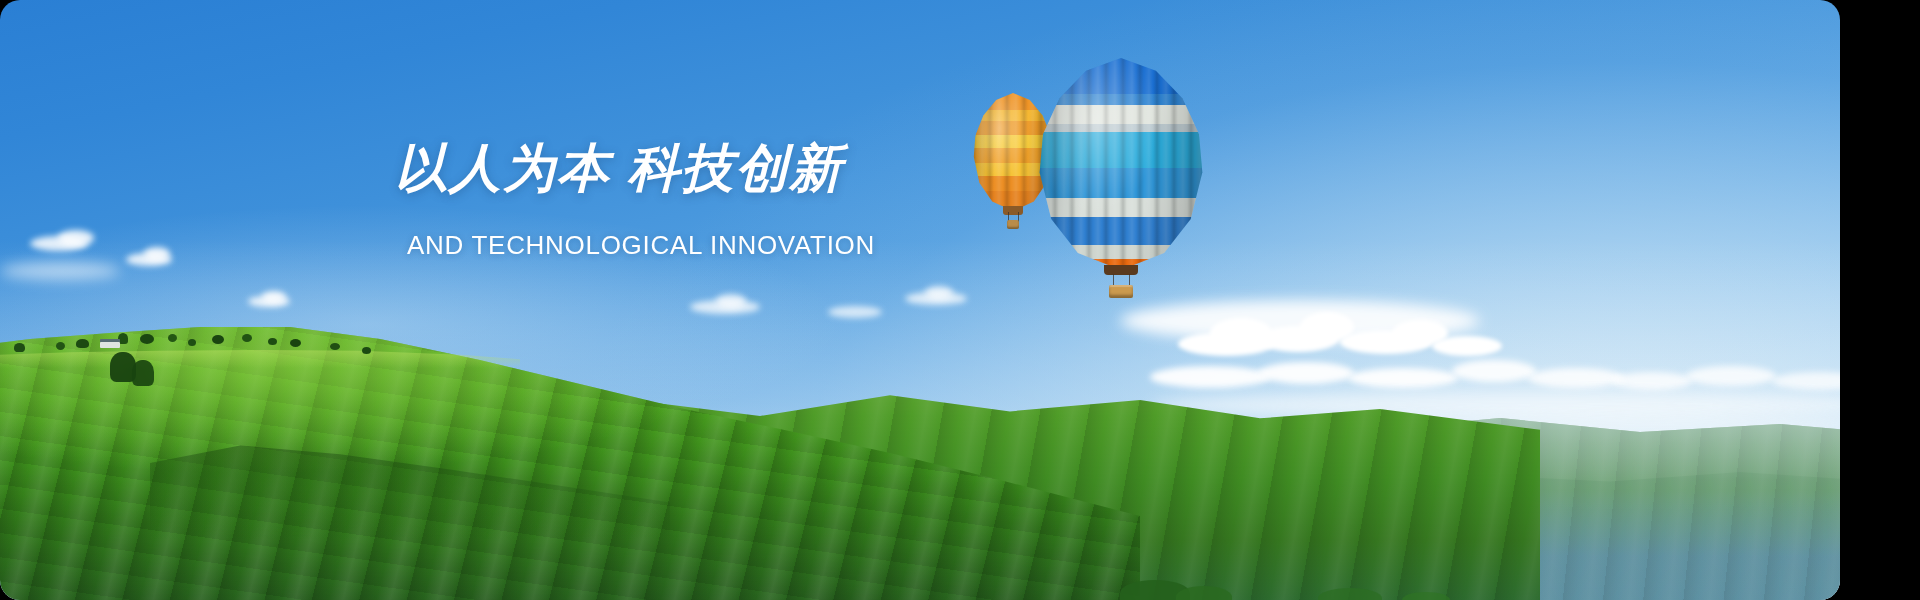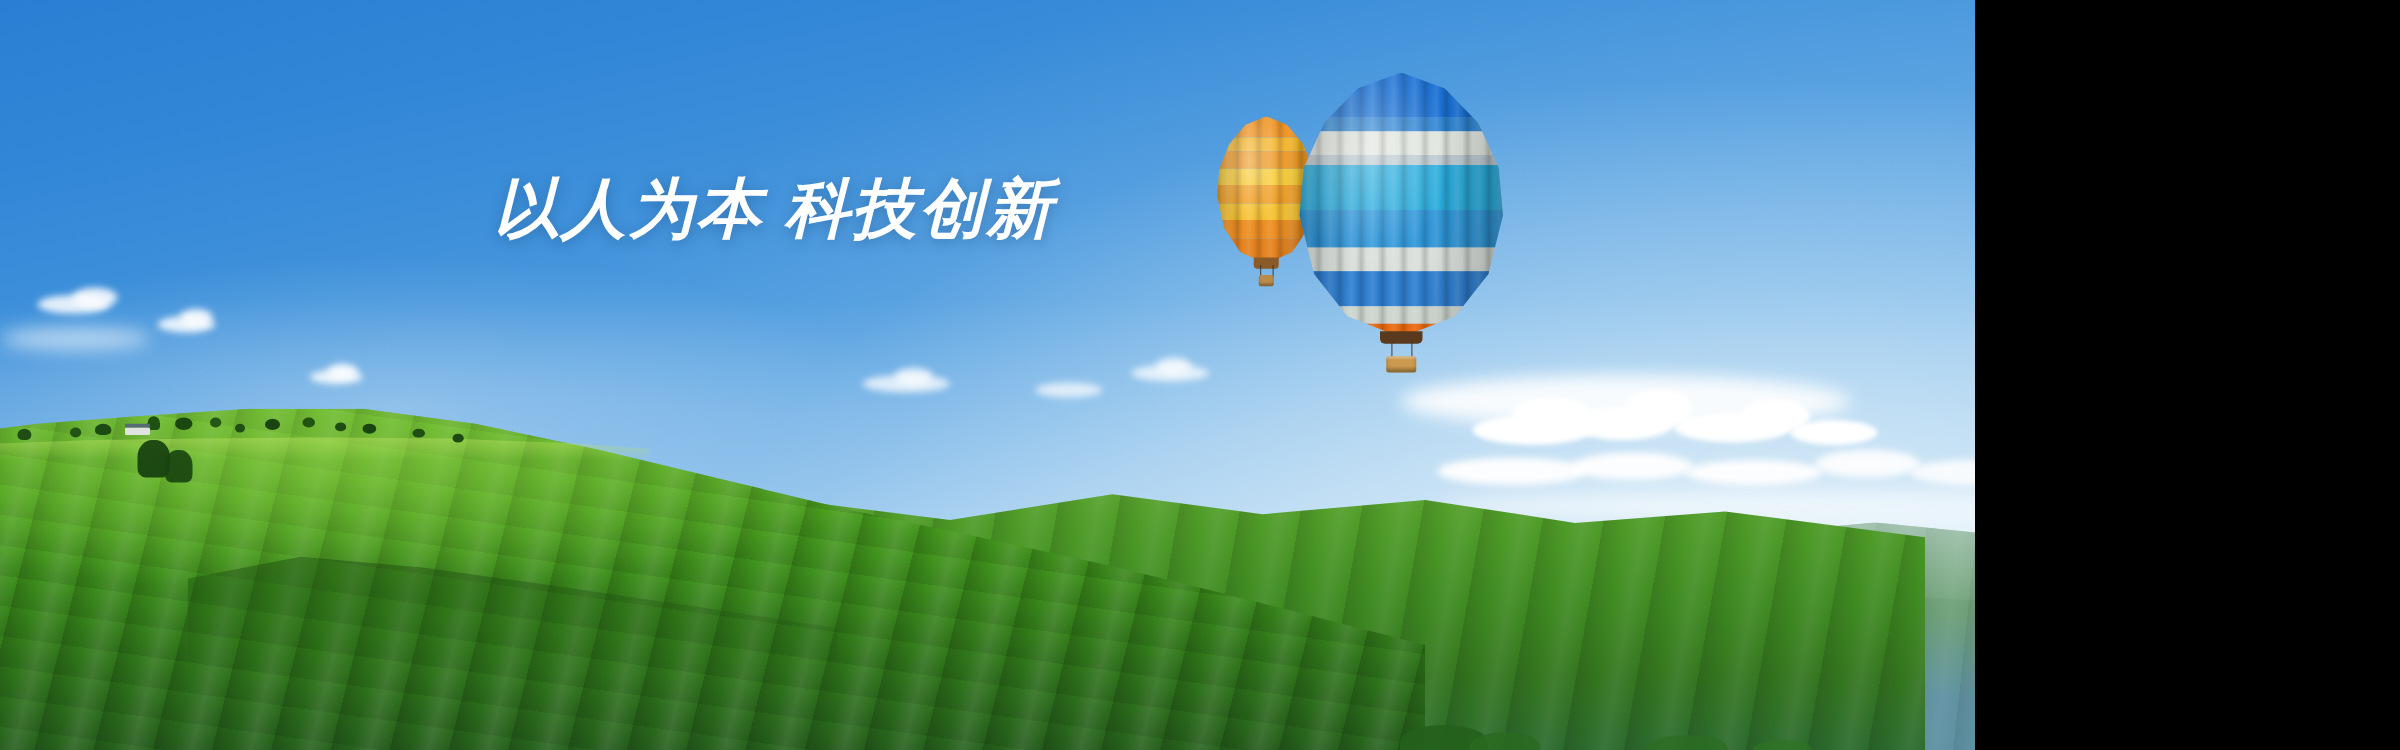--- a/index.html
+++ b/index.html
@@ -1,19 +1,20 @@
 <!DOCTYPE html>
 <html><head>
 <meta charset="utf-8">
 <style>
   * { margin:0; padding:0; box-sizing:border-box; }
   html,body { width:1920px; height:600px; overflow:hidden; background:#000; }
   .banner{
-    position:relative; width:1580px; height:600px; overflow:hidden;
+    position:relative; width:1840px; height:600px; overflow:hidden;
     font-family:"Liberation Sans","DejaVu Sans",sans-serif;
+    border-radius:20px;
   }
 
   
   .sky{
     position:absolute; inset:0;
     background:
       radial-gradient(ellipse 1400px 700px at 88% 78%, rgba(222,238,248,0.95) 0%, rgba(205,230,246,0.55) 32%, rgba(160,205,238,0.12) 58%, rgba(255,255,255,0) 75%),
       linear-gradient(168deg,#2a7fd4 0%,#3186d7 14%,#3e90da 28%,#4f9cdf 42%,#63a9e4 56%,#7ab7e9 68%,#94c6ee 80%,#aed3f2 90%,#c3dff5 100%);
   }
   .sky-haze{
@@ -248,16 +249,17 @@
       <div style="position:absolute; left:1120px; bottom:-6px; width:70px; height:26px; background:#25611c; border-radius:50% 50% 0 0; opacity:.9;"></div>
       <div style="position:absolute; left:1176px; bottom:-8px; width:56px; height:22px; background:#2a6a20; border-radius:50% 50% 0 0; opacity:.85;"></div>
       <div style="position:absolute; left:1318px; bottom:-8px; width:64px; height:20px; background:#2c6d22; border-radius:50% 50% 0 0; opacity:.78;"></div>
       <div style="position:absolute; left:1402px; bottom:-8px; width:48px; height:16px; background:#2f7324; border-radius:50% 50% 0 0; opacity:.7;"></div>
     </div>
   </div>
 
   <div class="copy">
     <div class="headline">以人为本  科技创新</div>
     <div class="sub">
+      <div>AND TECHNOLOGICAL INNOVATION</div>
     </div>
   </div>
 
 </div>
 
 </body></html>

